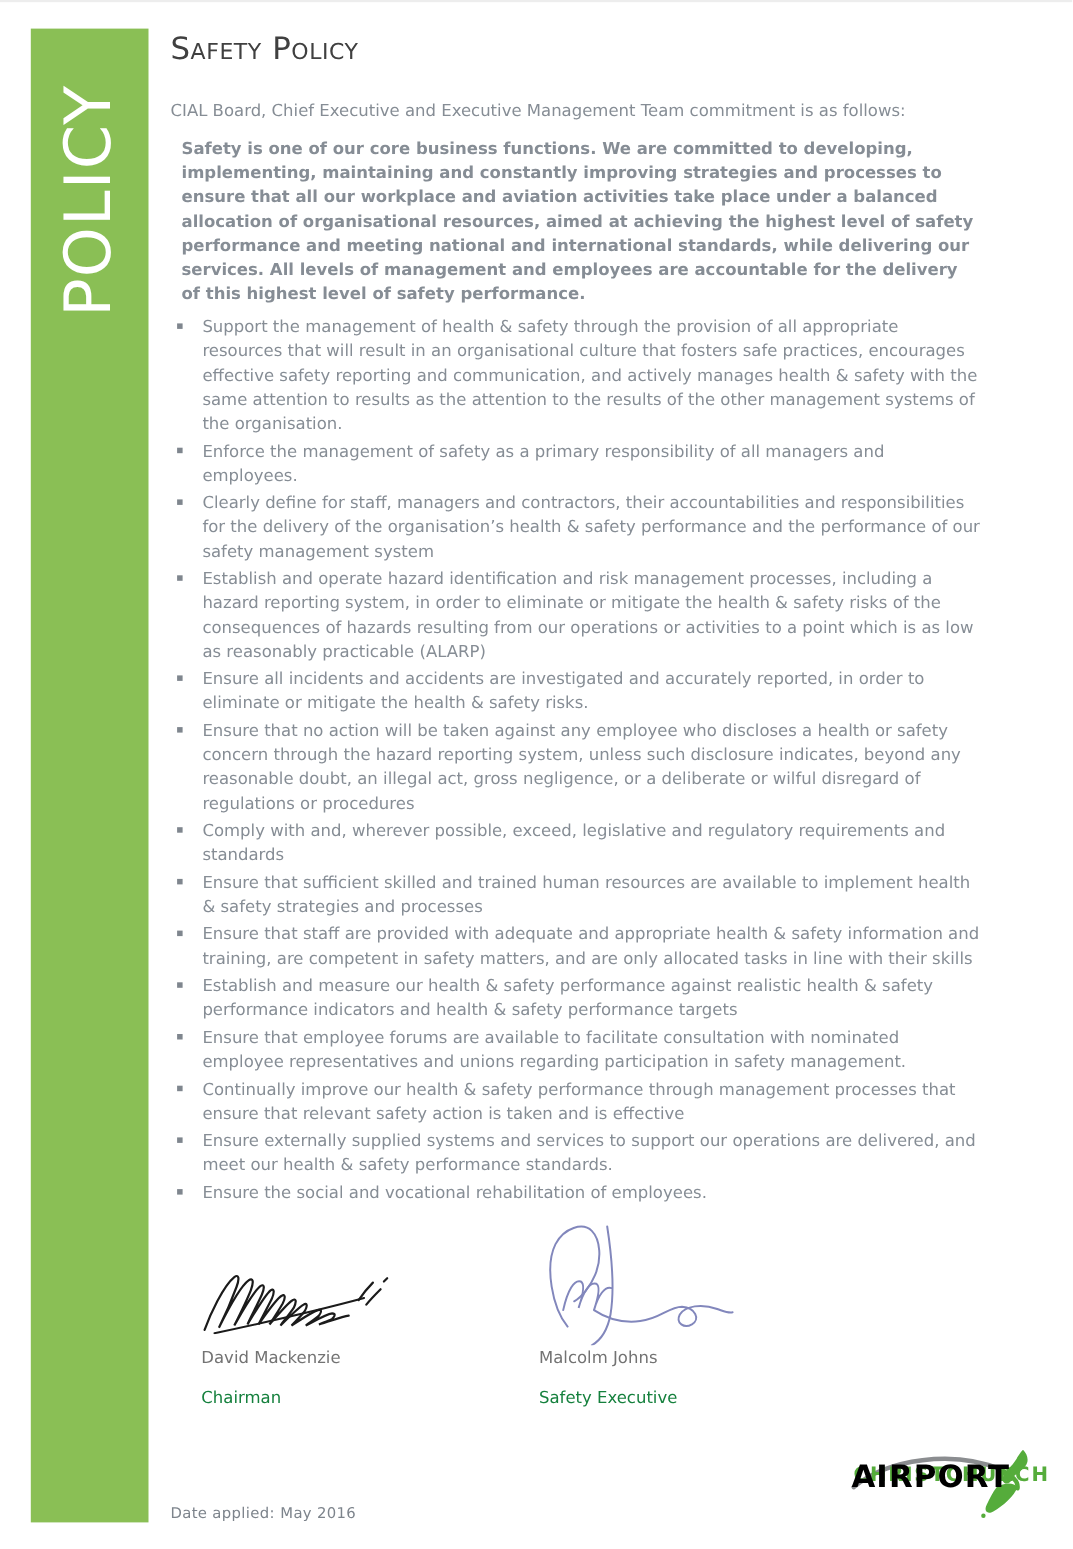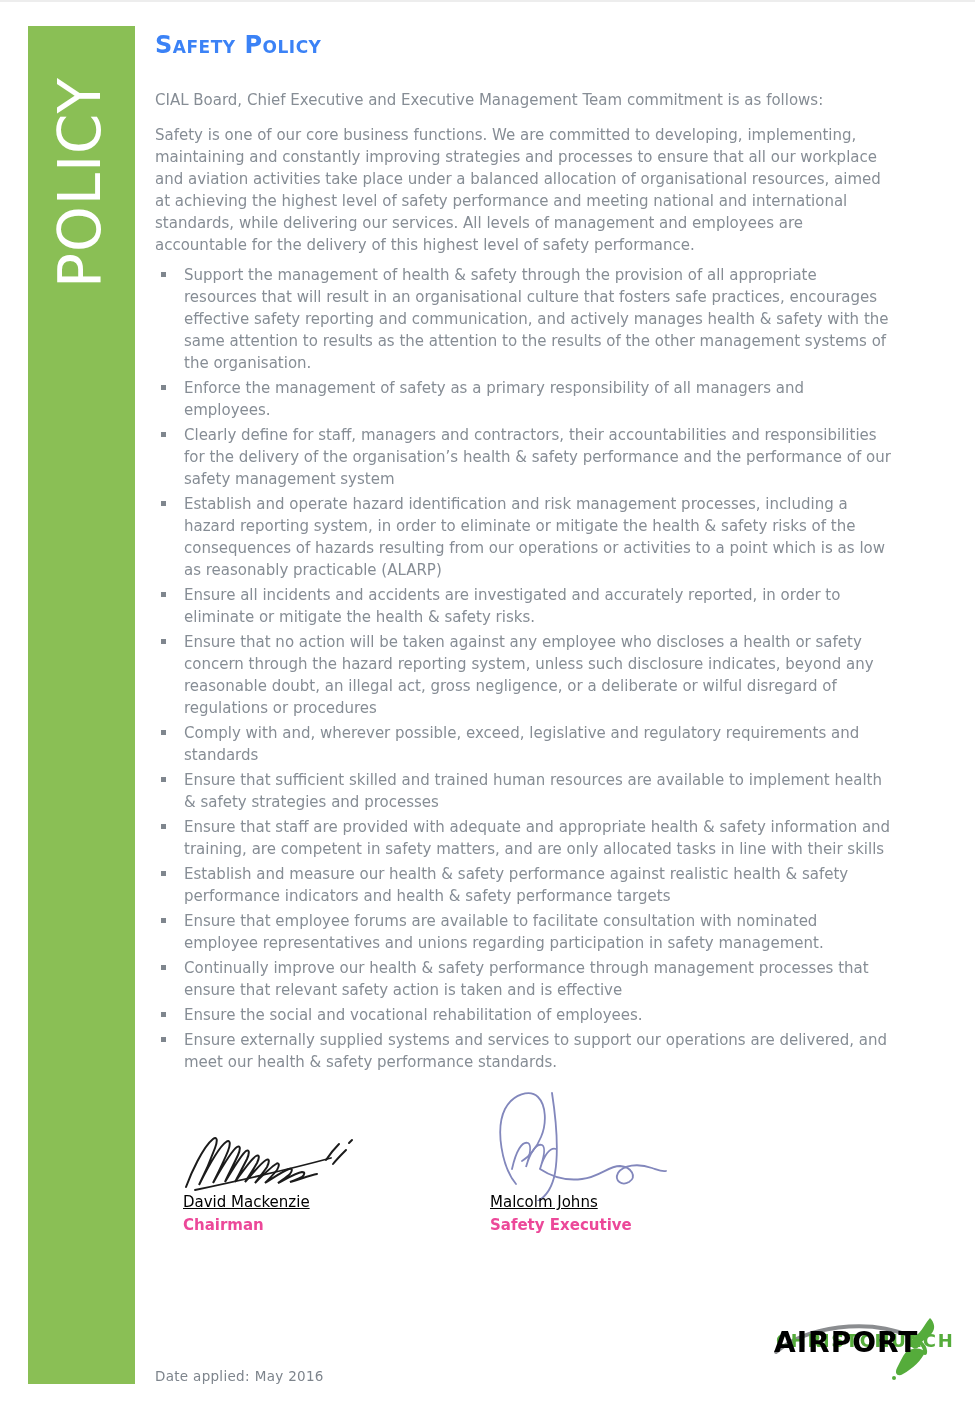--- a/index.html
+++ b/index.html
@@ -20,37 +20,37 @@
     position:absolute;left:17px;top:262px;
     transform:rotate(-90deg);transform-origin:0 0;
     font-size:58px;line-height:70px;letter-spacing:1px;
     color:#ffffff;white-space:nowrap;
   }
   .content{
     position:absolute;left:155px;top:26px;width:737px;
     color:#868D95;font-size:15px;line-height:22px;
   }
   .doc-title{
-    margin:0;color:#3b82f6;
-    font-size:24px;line-height:34px;font-weight:bold;
+    margin:0;color:#404040;
+    font-size:28px;line-height:34px;font-weight:normal;
     font-variant:small-caps;letter-spacing:0.5px;
   }
   .intro{margin:27px 0 0 0;}
-  .para{margin:13px 0 0 0;}
+  .para{margin:13px 0 0 10px;font-weight:bold;}
   .bullets{margin-top:8px;}
   .bullet-row{display:flex;margin-top:3px;}
   .bullet-sq{flex:none;width:5px;height:5px;background:#7F868E;margin:8px 18px 0 6px;}
   .bullet-text{margin:0;}
   .sig-row{display:flex;align-items:flex-end;margin:16px 0 0 28px;}
   .sig-col1{width:307px;}
   .sig-col2{width:260px;}
   .sig-art{display:block;}
   .sig-art.mj{margin-bottom:-10px;}
-  .sig-name{color:#000000;text-decoration:underline;}
-  .sig-role{color:#ec4899;font-weight:bold;margin-top:1px;}
+  .sig-name{color:#737373;margin-top:10px;}
+  .sig-role{color:#15803d;font-weight:normal;margin-top:14px;}
   .footer-date{
     position:absolute;left:155px;top:1366px;
     color:#7D848C;font-size:13.5px;letter-spacing:0.3px;
   }
   .footer-date .lbl{margin-right:5px;}
   .logo{position:absolute;left:762px;top:1314px;width:185px;height:66px;}
   .logo-art{position:absolute;left:0;top:0;}
   .logo-top{
     position:absolute;left:14px;top:14px;
     color:#55AC3B;font-weight:bold;font-size:18px;letter-spacing:1.6px;
@@ -123,25 +123,25 @@
       <div class="bullet-row">
         <span class="bullet-sq"></span>
         <p class="bullet-text">Ensure that employee forums are available to facilitate consultation with nominated employee representatives and unions regarding participation in safety management.</p>
       </div>
       <div class="bullet-row">
         <span class="bullet-sq"></span>
         <p class="bullet-text">Continually improve our health &amp; safety performance through management processes that ensure that relevant safety action is taken and is effective</p>
       </div>
       <div class="bullet-row">
         <span class="bullet-sq"></span>
+        <p class="bullet-text">Ensure externally supplied systems and services to support our operations are delivered, and meet our health &amp; safety performance standards.</p>
+      </div>
+      <div class="bullet-row">
+        <span class="bullet-sq"></span>
         <p class="bullet-text">Ensure the social and vocational rehabilitation of employees.</p>
-      </div>
-      <div class="bullet-row">
-        <span class="bullet-sq"></span>
-        <p class="bullet-text">Ensure externally supplied systems and services to support our operations are delivered, and meet our health &amp; safety performance standards.</p>
       </div>
     </div>
 
     <div class="sig-row">
 
       <div class="sig-col1">
         <svg class="sig-art" width="175" height="62" viewBox="0 0 175 62">
           <g fill="none" stroke="#1B1B1B" stroke-width="2" stroke-linecap="round">
             <path d="M3,58 C8,44 20,18 30,10 C34,7 35,11 32,19 C28,30 20,48 16,56
                      C24,40 36,18 43,13 C47,10 48,14 45,22 C41,32 33,48 30,54

